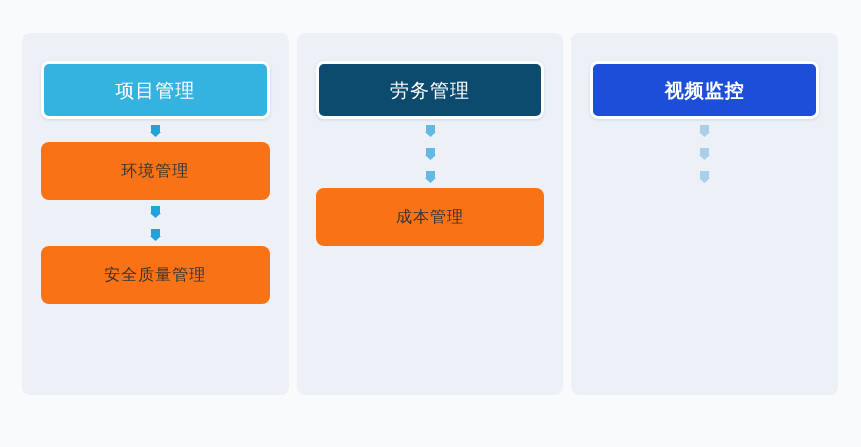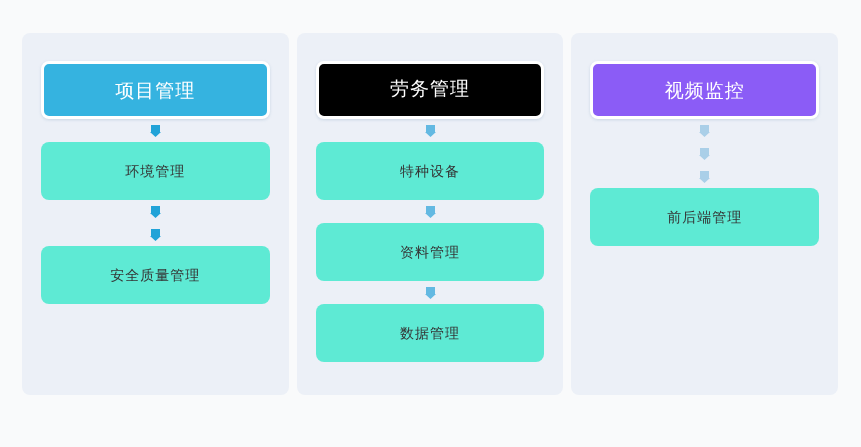--- a/index.html
+++ b/index.html
@@ -62,28 +62,28 @@
   }
 
   
   .node.header {
     font-size: 19px;
     color: #ffffff;
     border: 3px solid #ffffff;
     box-shadow: 0 1px 3px rgba(120, 150, 185, 0.28);
   }
   .node.header.tone-primary   { background: #35b3e0; }
-  .node.header.tone-secondary { background: #000000; font-family: Liberation Mono, monospace; }
-  .node.header.tone-tertiary  { background: #8b5cf6; }
+  .node.header.tone-secondary { background: #0c4a6e; }
+  .node.header.tone-tertiary  { background: #1d4ed8; font-weight: bold; }
 
   
   .node.child {
-    background: #5eead4;
+    background: #f97316;
     color: #353535;
-    font-size: 14px;
+    font-size: 16px;
     border: 3px solid transparent;
   }
 
   .connector {
     height: 23px;
     display: flex;
     align-items: center;
     justify-content: center;
     flex: 0 0 auto;
   }
@@ -146,42 +146,36 @@
       <div class="node header tone-secondary">
         <span class="node-label">劳务管理</span>
       </div>
 
       <div class="connector">
         <svg class="arrow-glyph" viewBox="0 0 11 12">
           <path d="M1 0 H10 V7 H11 L5.5 12 L0 7 H1 Z" fill="#63b9e2"></path>
         </svg>
       </div>
 
+
+      <div class="connector">
+        <svg class="arrow-glyph" viewBox="0 0 11 12">
+          <path d="M1 0 H10 V7 H11 L5.5 12 L0 7 H1 Z" fill="#63b9e2"></path>
+        </svg>
+      </div>
+
+
+      <div class="connector">
+        <svg class="arrow-glyph" viewBox="0 0 11 12">
+          <path d="M1 0 H10 V7 H11 L5.5 12 L0 7 H1 Z" fill="#63b9e2"></path>
+        </svg>
+      </div>
+
       <div class="node child">
-        <span class="node-label">特种设备</span>
-      </div>
-
-      <div class="connector">
-        <svg class="arrow-glyph" viewBox="0 0 11 12">
-          <path d="M1 0 H10 V7 H11 L5.5 12 L0 7 H1 Z" fill="#63b9e2"></path>
-        </svg>
-      </div>
-
-      <div class="node child">
-        <span class="node-label">资料管理</span>
-      </div>
-
-      <div class="connector">
-        <svg class="arrow-glyph" viewBox="0 0 11 12">
-          <path d="M1 0 H10 V7 H11 L5.5 12 L0 7 H1 Z" fill="#63b9e2"></path>
-        </svg>
-      </div>
-
-      <div class="node child">
-        <span class="node-label">数据管理</span>
+        <span class="node-label">成本管理</span>
       </div>
 
       <div class="spacer"></div>
     </div>
 
     <div class="column-panel">
 
       <div class="node header tone-tertiary">
         <span class="node-label">视频监控</span>
       </div>
@@ -199,21 +193,18 @@
         </svg>
       </div>
 
 
       <div class="connector">
         <svg class="arrow-glyph" viewBox="0 0 11 12">
           <path d="M1 0 H10 V7 H11 L5.5 12 L0 7 H1 Z" fill="#aacfe8"></path>
         </svg>
       </div>
 
-      <div class="node child">
-        <span class="node-label">前后端管理</span>
-      </div>
 
       <div class="spacer"></div>
     </div>
 
   </div>
 </div>
 
 </body></html>

